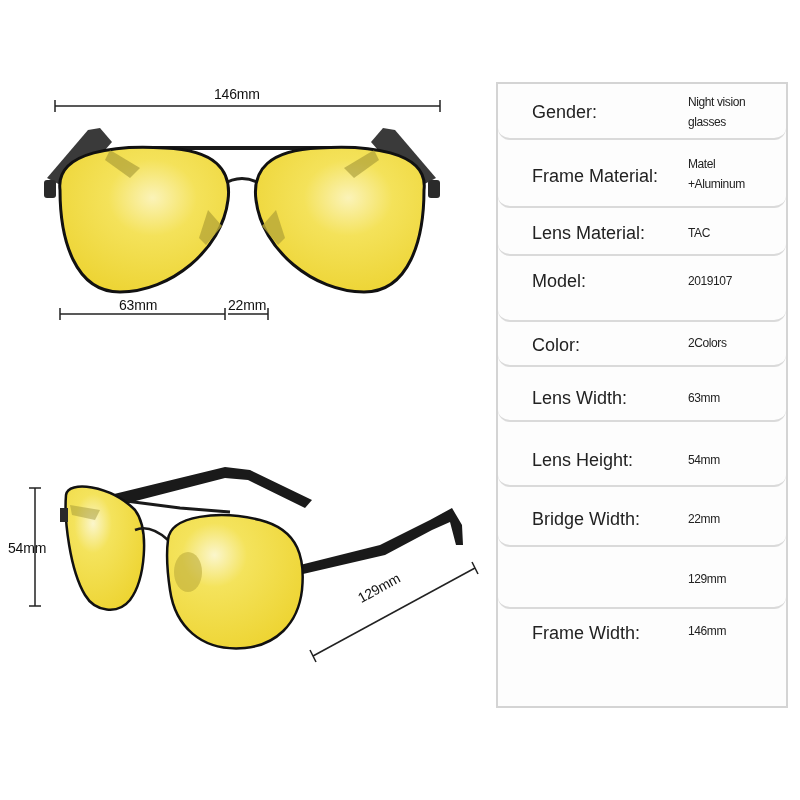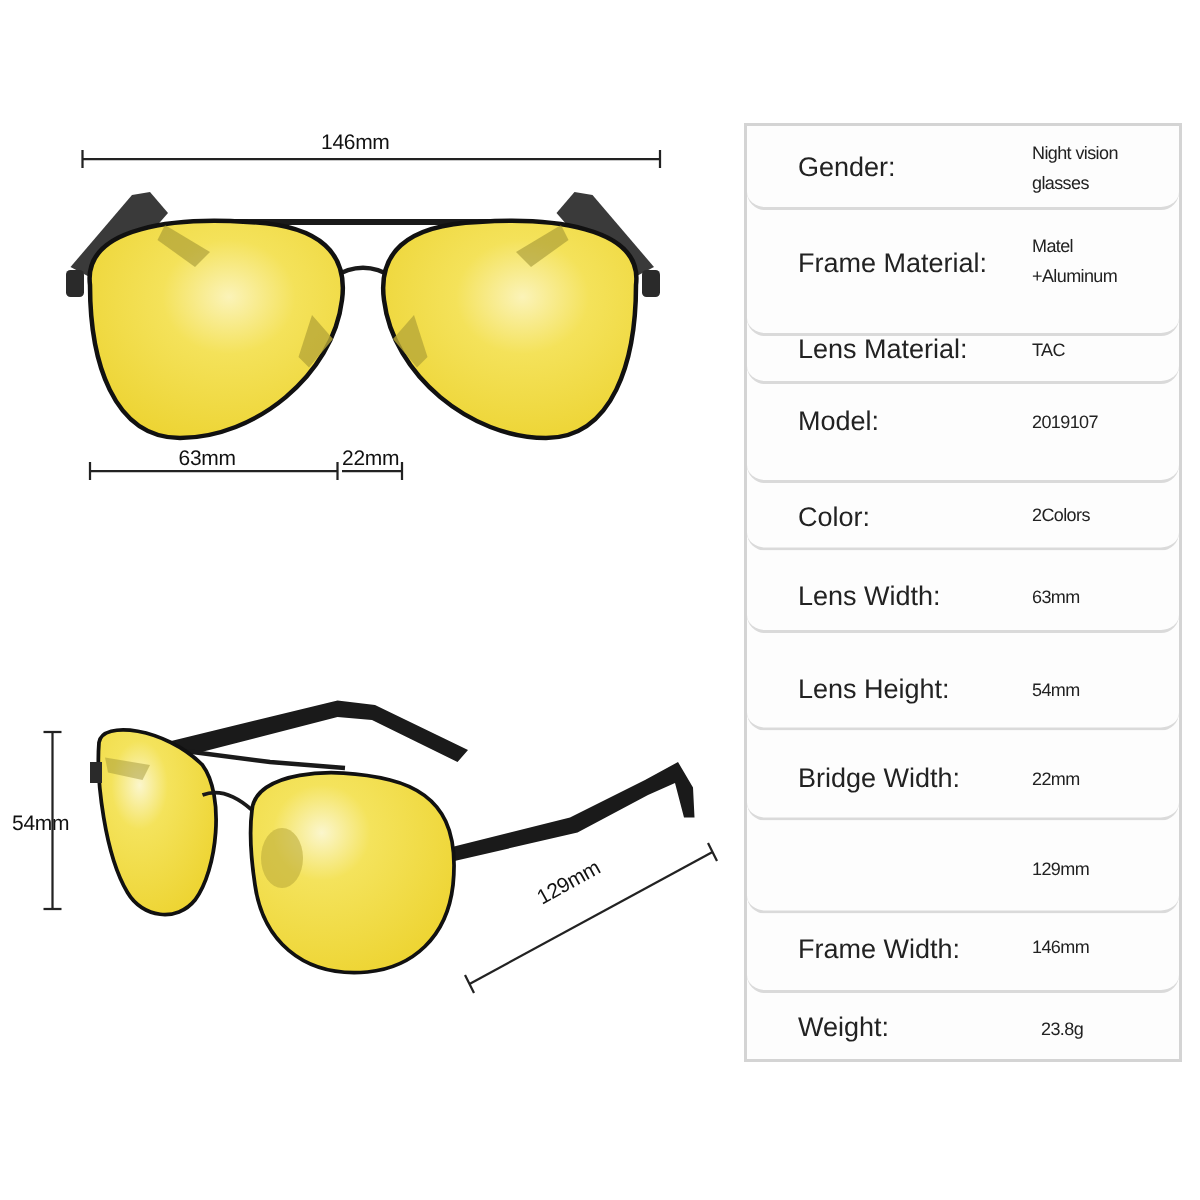--- a/index.html
+++ b/index.html
@@ -114,21 +114,21 @@
 </div>
 
 <div class="spec-table">
   <div class="spec-row" style="top:0;height:56px;">
     <span class="spec-label" style="top:28px;">Gender:</span>
     <span class="spec-value" style="top:28px;">
       <span style="display:block">Night vision</span>
       <span style="display:block">glasses</span>
     </span>
   </div>
-  <div class="spec-row" style="top:56px;height:84px;">
+  <div class="spec-row" style="top:56px;height:68px;">
     <span class="spec-label" style="top:36px;">Frame Material:</span>
     <span class="spec-value" style="top:34px;">
       <span style="display:block">Matel</span>
       <span style="display:block">+Aluminum</span>
     </span>
   </div>
   <div class="spec-row" style="top:126px;height:46px;">
     <span class="spec-label" style="top:23px;">Lens Material:</span>
     <span class="spec-value" style="top:23px;">TAC</span>
   </div>
@@ -152,17 +152,13 @@
     <span class="spec-label" style="top:32px;">Bridge Width:</span>
     <span class="spec-value" style="top:32px;">22mm</span>
   </div>
   <div class="spec-row" style="top:463px;height:62px;">
     <span class="spec-value" style="top:32px;">129mm</span>
   </div>
   <div class="spec-row" style="top:525px;height:53px;">
     <span class="spec-label" style="top:24px;">Frame Width:</span>
     <span class="spec-value" style="top:22px;">146mm</span>
   </div>
-  <div class="spec-row" style="top:578px;height:46px;">
-    <span class="spec-label" style="top:23px;">Weight:</span>
-    <span class="spec-value" style="top:24px;left:196px;">23.8g</span>
-  </div>
 </div>
 
 </body></html>

